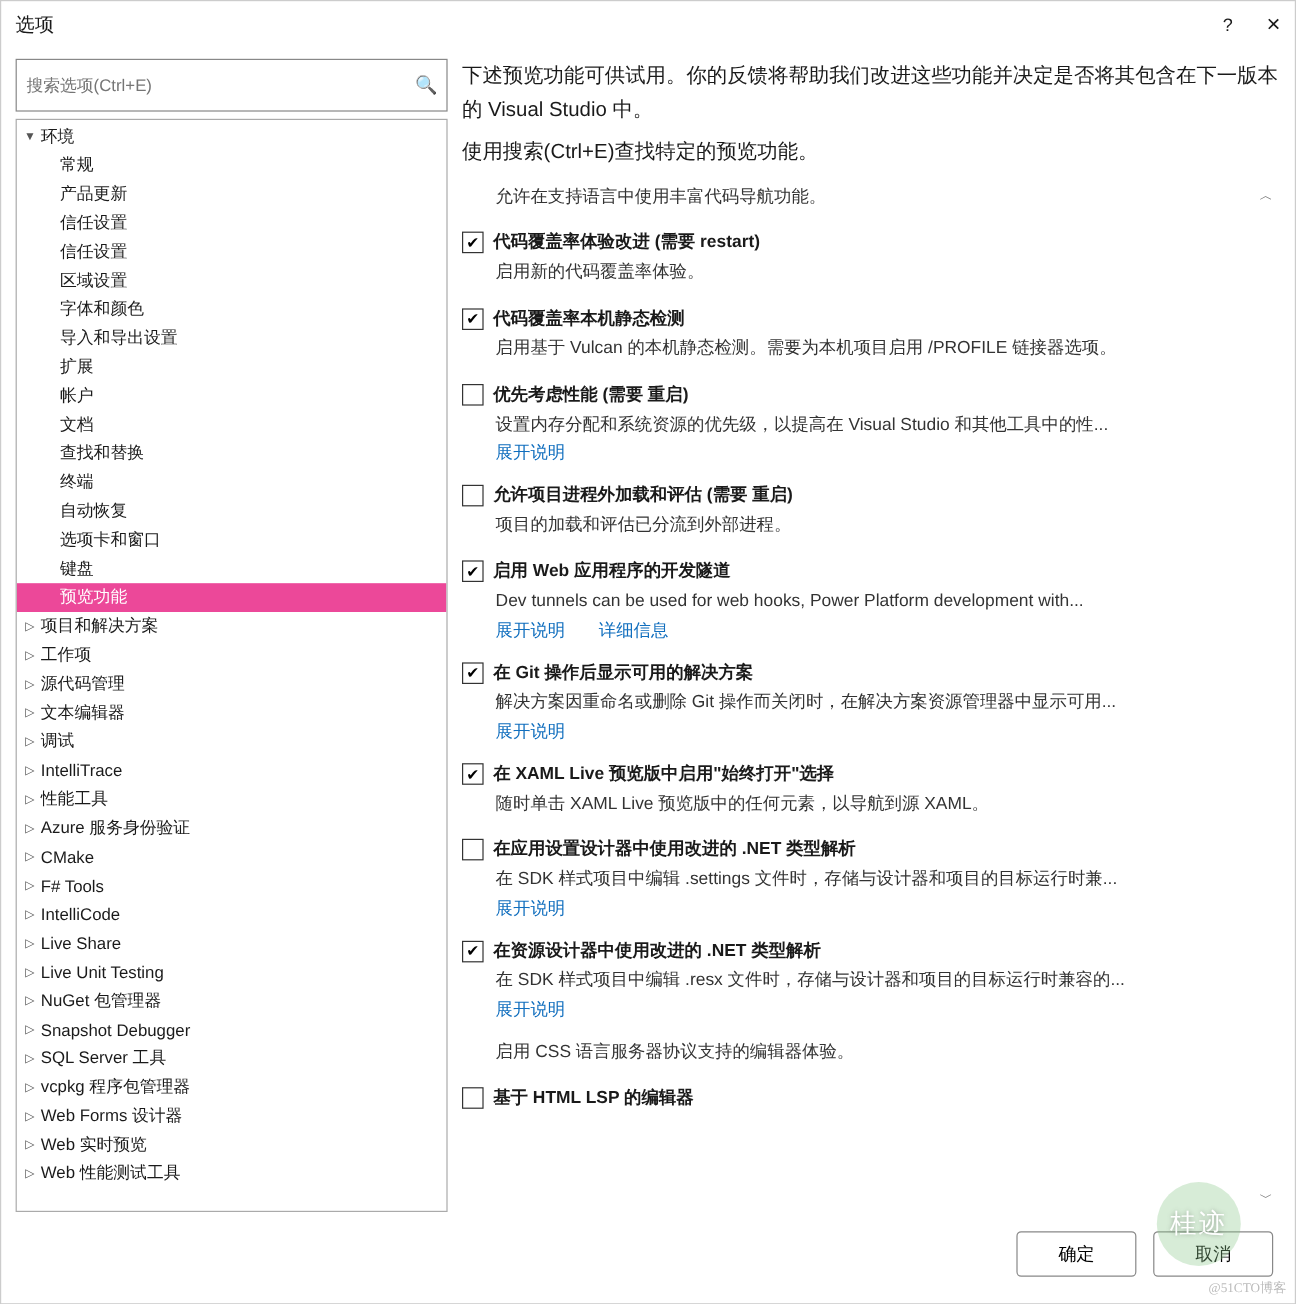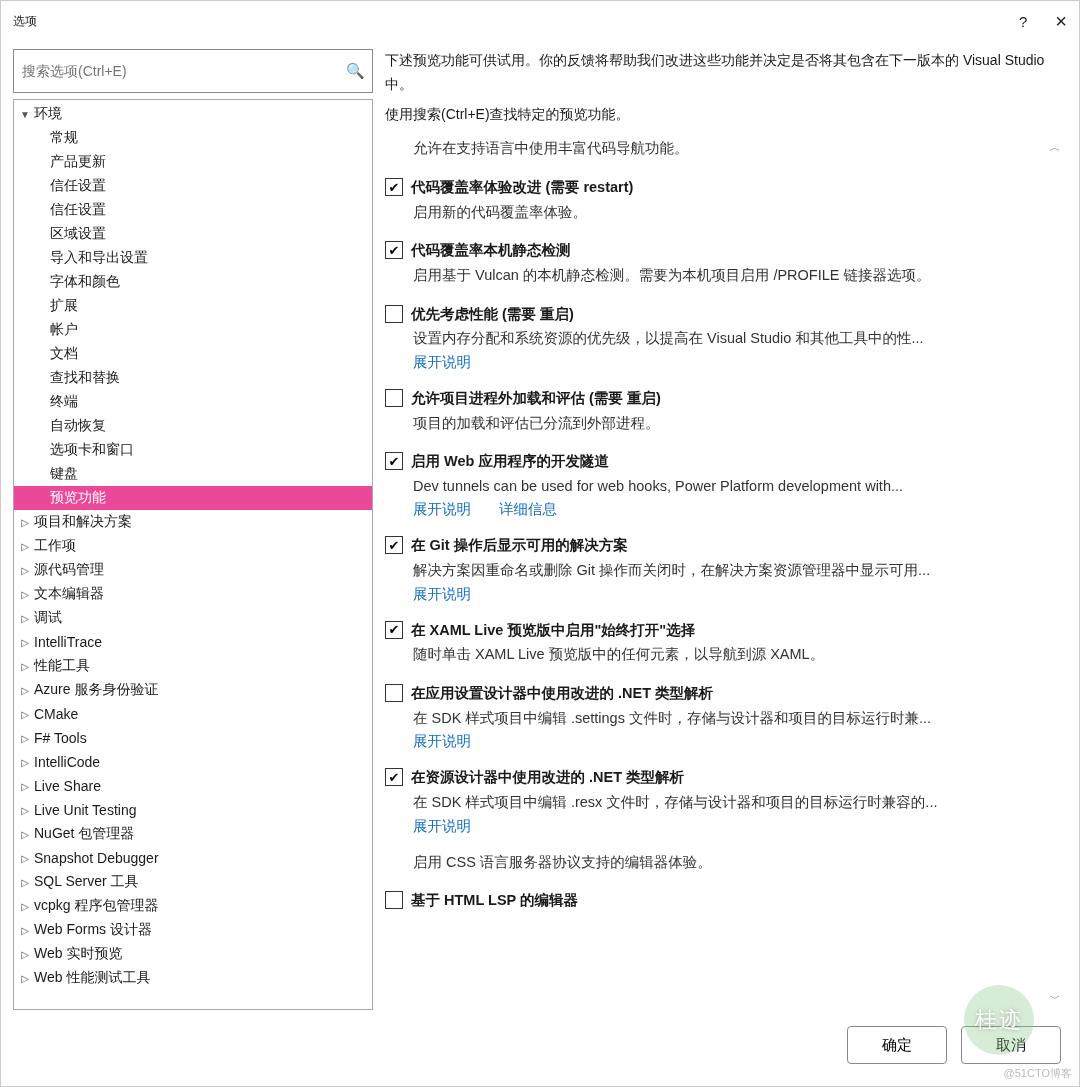--- a/index.html
+++ b/index.html
@@ -1,55 +1,55 @@
 <!DOCTYPE html>
 <html><head>
 <meta charset="utf-8">
 <style>
 * { box-sizing: border-box; margin: 0; padding: 0; }
 body { font-family: "Microsoft YaHei", "Segoe UI", sans-serif; font-size: 14px; color: #1a1a1a; background: #fff; width: 1080px; height: 1087px; overflow: hidden; position: relative; }
 .window { display: flex; flex-direction: column; height: 100%; border: 1px solid #ccc; }
 .titlebar { display: flex; align-items: center; justify-content: space-between; padding: 6px 12px; height: 40px; }
-.titlebar .title { font-size: 12px; }
+.titlebar .title { font-size: 16px; }
 .titlebar .controls { display: flex; gap: 28px; align-items: center; }
 .titlebar .controls span { font-size: 15px; cursor: default; }
 .body { display: flex; flex: 1; min-height: 0; padding: 8px 12px 0 12px; gap: 12px; }
 .left { width: 360px; display: flex; flex-direction: column; }
 .search { position: relative; margin-bottom: 6px; }
 .search input { width: 100%; height: 44px; border: 1px solid #888; padding: 0 30px 0 8px; font-size: 14px; background: #fff; font-family: inherit; }
 .search .icon { position: absolute; right: 8px; top: 50%; transform: translateY(-50%); font-size: 15px; color: #555; }
 .tree-wrap { flex: 1; border: 1px solid #aaa; overflow: hidden; position: relative; }
 .tree { height: 100%; overflow-y: scroll; padding: 2px 0; }
 .tree::-webkit-scrollbar { width: 16px; }
 .tree::-webkit-scrollbar-thumb { background: #c0c0c0; }
 .tree::-webkit-scrollbar-track { background: #f0f0f0; }
 .tree-item { display: flex; align-items: center; height: 24px; padding-left: 4px; cursor: default; white-space: nowrap; }
 .tree-item .exp { width: 14px; text-align: center; font-size: 10px; color: #555; flex-shrink: 0; }
 .tree-item .label { padding-left: 2px; }
 .tree-item.depth0 { padding-left: 4px; }
 .tree-item.depth1 { padding-left: 34px; }
 .tree-item.selected { background: #ec4899; color: #fff; }
 .right { flex: 1; display: flex; flex-direction: column; min-width: 0; }
-.intro { font-size: 14px; line-height: 1.7; margin-bottom: 4px; }
+.intro { font-size: 17px; line-height: 1.7; margin-bottom: 4px; }
 .intro p { margin-bottom: 6px; }
 .features-wrap { flex: 1; position: relative; min-height: 0; }
 .features-scroll { position: absolute; inset: 0; overflow-y: hidden; padding-right: 28px; }
 .scroll-indicator { position: absolute; right: 0; top: 0; bottom: 0; width: 24px; display: flex; flex-direction: column; justify-content: space-between; align-items: center; padding: 4px 0; }
 .scroll-indicator span { font-size: 11px; color: #777; }
 .feature { margin-bottom: 14px; }
 .feature .desc-line { padding-left: 28px; color: #333; font-size: 14.5px; line-height: 1.7; white-space: nowrap; overflow: hidden; text-overflow: ellipsis; }
 .feature .head { display: flex; align-items: flex-start; gap: 8px; }
 .feature .cb { width: 18px; height: 18px; border: 1px solid #333; margin-top: 3px; flex-shrink: 0; display: flex; align-items: center; justify-content: center; font-size: 14px; background: #fff; }
 .feature .cb.checked::before { content: "✔"; font-size: 13px; line-height: 1; color: #000; }
 .feature .title { font-weight: 700; font-size: 14.5px; line-height: 1.7; }
 .feature .links { padding-left: 28px; display: flex; gap: 28px; margin-top: 2px; }
 .feature .links a { color: #106ebe; text-decoration: none; font-size: 14.5px; cursor: pointer; }
 .footer { display: flex; justify-content: flex-end; align-items: center; gap: 14px; padding: 16px 18px 22px 0; }
 .footer button { width: 100px; height: 38px; border: 1px solid #888; background: #fff; border-radius: 4px; font-size: 15px; font-family: inherit; cursor: pointer; }
-.watermark { position: absolute; right: 8px; bottom: 6px; font-size: 11px; color: #bbb; }
+.watermark { position: absolute; right: 8px; bottom: 6px; font-size: 11px; color: #bbb; font-family: Liberation Serif, serif; }
 .watermark-circle { position: absolute; right: 46px; bottom: 32px; width: 70px; height: 70px; border-radius: 50%; background: rgba(140,200,140,0.35); display: flex; align-items: center; justify-content: center; color: #fff; font-size: 22px; text-shadow: 0 0 4px rgba(0,0,0,0.3); pointer-events: none; font-weight: 300; letter-spacing: 2px; filter: blur(0.6px); text-align: right; }
 </style>
 </head>
 <body>
 
 <div class="window">
   <div class="titlebar">
     <span class="title">选项</span>
     <div class="controls">
       <span>?</span>
@@ -78,24 +78,24 @@
             <div class="tree-item depth1">
               <span class="label">信任设置</span>
             </div>
             <div class="tree-item depth1">
               <span class="label">信任设置</span>
             </div>
             <div class="tree-item depth1">
               <span class="label">区域设置</span>
             </div>
             <div class="tree-item depth1">
+              <span class="label">字体和颜色</span>
+            </div>
+            <div class="tree-item depth1">
               <span class="label">导入和导出设置</span>
-            </div>
-            <div class="tree-item depth1">
-              <span class="label">字体和颜色</span>
             </div>
             <div class="tree-item depth1">
               <span class="label">扩展</span>
             </div>
             <div class="tree-item depth1">
               <span class="label">帐户</span>
             </div>
             <div class="tree-item depth1">
               <span class="label">文档</span>
             </div>

